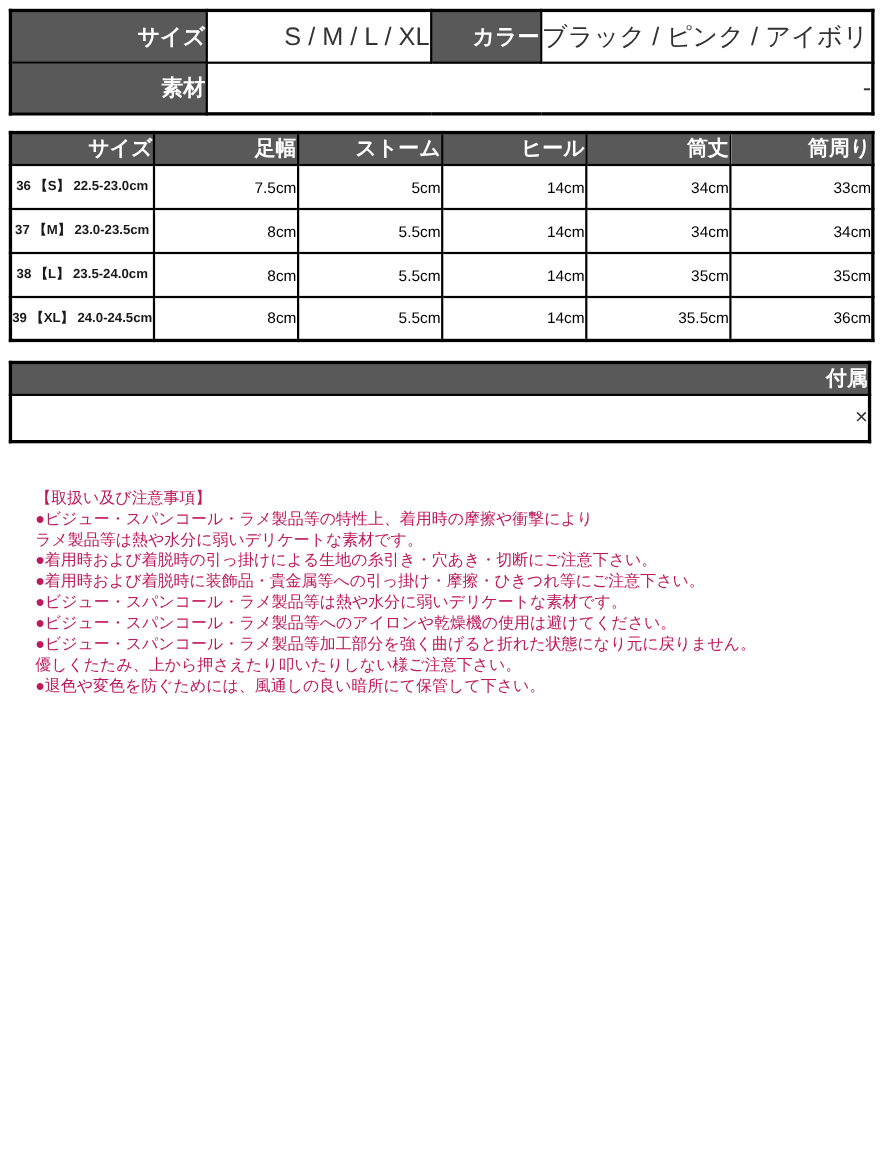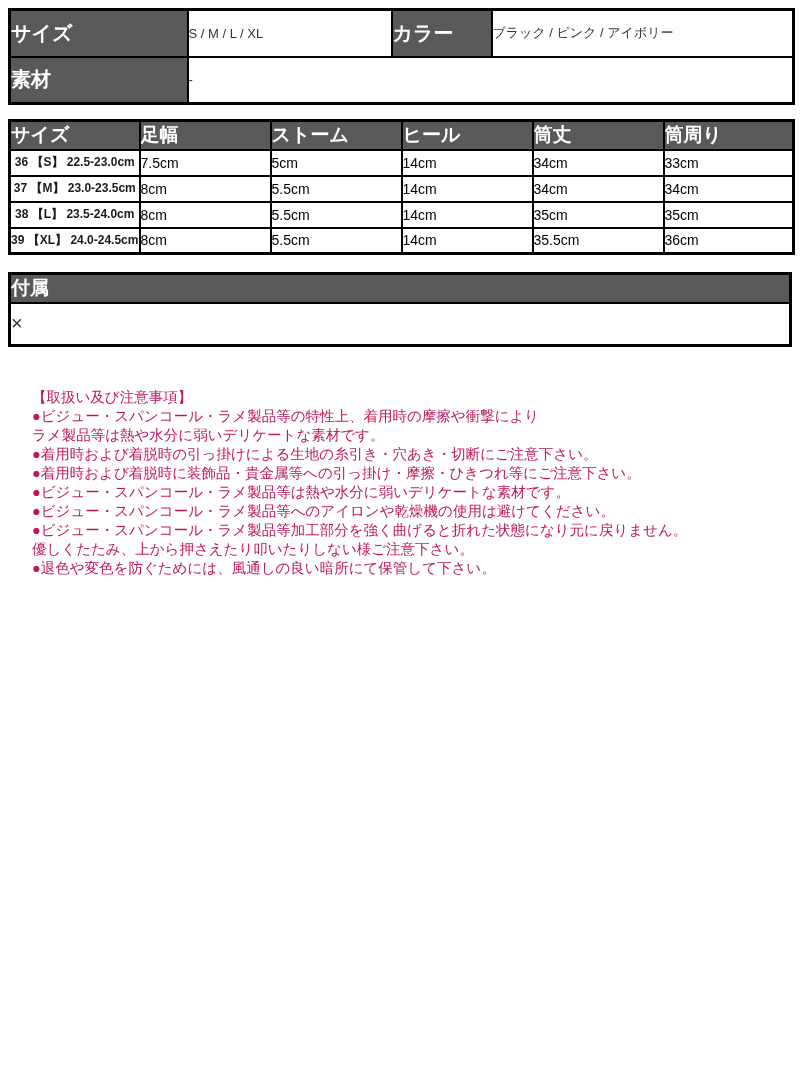--- a/index.html
+++ b/index.html
@@ -15,42 +15,42 @@
     overflow: hidden;
   }
   table {
     border-collapse: collapse;
     table-layout: fixed;
     width: 784px;
     margin-left: 8px;
   }
   td {
     border: 2px solid #000000;
-    text-align: left;
+    text-align: right;
     vertical-align: middle;
     overflow: hidden;
     white-space: nowrap;
   }
   .spec-table { margin-top: 8px; border: 3px solid #000000; }
   .spec-table td { height: 47px; }
   .size-table { margin-top: 14px; border: 3px solid #000000; }
   .size-table td.hd { height: 29px; }
-  .size-table td { height: 26px; }
+  .size-table td { height: 40px; }
   .acc-table { margin-top: 17px; border: 3px solid #000000; padding-left: 22px; }
   .acc-table td.hd { height: 29px; }
   .acc-table td.acc-val { height: 43px; font-size: 20px; color: #333333; }
 
   .hd {
     background: #595959;
     color: #ffffff;
     font-weight: bold;
     font-size: 19px;
   }
   .spec-table .hd { font-size: 20px; }
-  .spec-val { font-size: 13px; color: #333333; }
+  .spec-val { font-size: 23px; color: #333333; }
   .num-cell { font-size: 14px; color: #000000; margin-top: 22px; }
   .size-cell {
     font-size: 12px;
     font-weight: bold;
     color: #1a1a1a;
     text-align: center;
   }
 
   .notes {
     margin: 41px 10px 0 32px;

